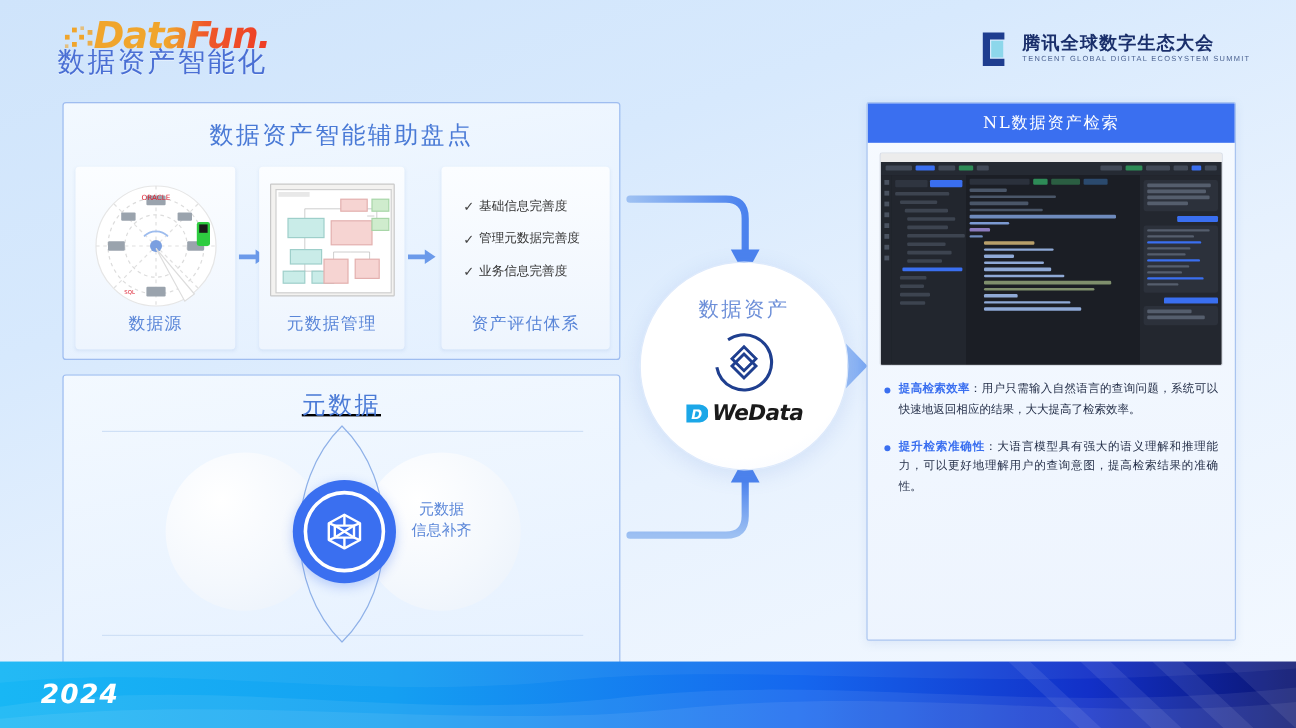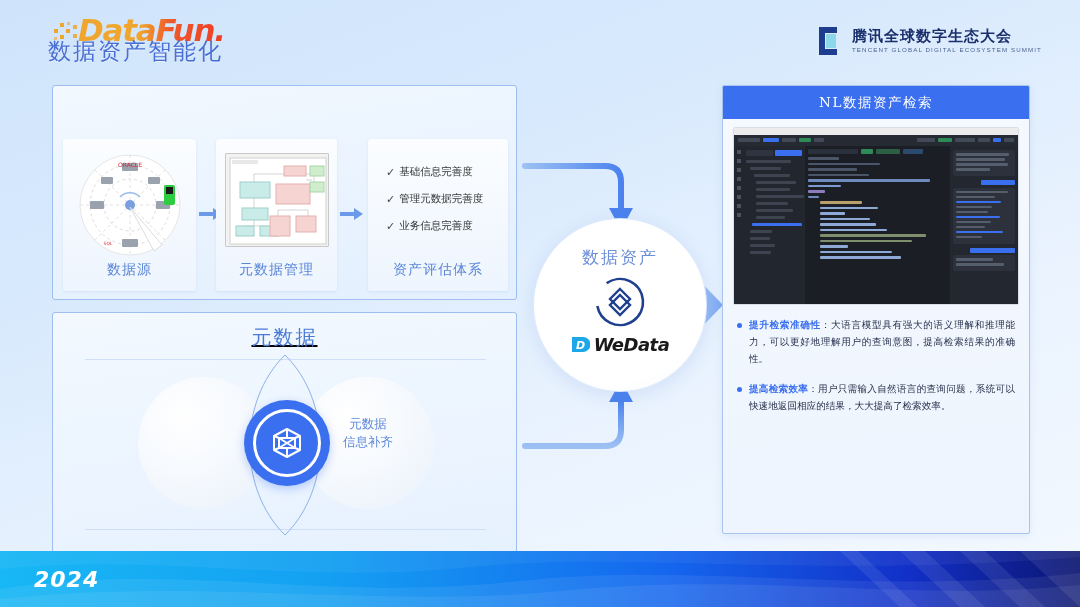--- a/index.html
+++ b/index.html
@@ -247,20 +247,21 @@
     <path d="M2 1 L20 1 L20 7 L8 7 L8 23 L20 23 L20 29 L2 29 Z" fill="#1e3d8f"></path>
     <path d="M9 8 L19 8 L19 22 L9 22 Z" fill="#7fd3e8" opacity=".85"></path>
   </svg>
   <div class="tl-text">
     <div class="tl-cn">腾讯全球数字生态大会</div>
     <div class="tl-en">TENCENT GLOBAL DIGITAL ECOSYSTEM SUMMIT</div>
   </div>
 </div>
 
 <div class="panel" id="panel-top">
+  <div class="panel-title">数据资产智能辅助盘点</div>
 
   <div class="flow-row">
 
     <div class="flow-card" id="card-src">
       <svg class="radial" width="112" height="112" viewBox="0 0 112 112">
         <circle cx="56" cy="56" r="50" fill="#ffffff"></circle>
         <circle cx="56" cy="56" r="50" fill="none" stroke="#e6e6e6" stroke-width="1"></circle>
         <circle cx="56" cy="56" r="40" fill="none" stroke="#dcdcdc" stroke-width="1" stroke-dasharray="3 3"></circle>
         <circle cx="56" cy="56" r="26" fill="none" stroke="#dcdcdc" stroke-width="1" stroke-dasharray="3 3"></circle>
         <g stroke="#e0e0e0" stroke-width="1" stroke-dasharray="3 3">
@@ -531,25 +532,25 @@
               <div class="cb-line" style="width:86%"></div>
           </div>
         </div>
       </div>
     </div>
   </div>
 
   <div class="bullets">
     <div class="bullet">
       <div class="bullet-dot"></div>
-      <div class="bullet-text"><b>提升检索准确性</b><span>：大语言模型具有强大的语义理解和推理能力，可以更好地理解用户的查询意图，提高检索结果的准确性。</span></div>
+      <div class="bullet-text"><b>提高检索效率</b><span>：用户只需输入自然语言的查询问题，系统可以快速地返回相应的结果，大大提高了检索效率。</span></div>
     </div>
     <div class="bullet">
       <div class="bullet-dot"></div>
-      <div class="bullet-text"><b>提高检索效率</b><span>：用户只需输入自然语言的查询问题，系统可以快速地返回相应的结果，大大提高了检索效率。</span></div>
+      <div class="bullet-text"><b>提升检索准确性</b><span>：大语言模型具有强大的语义理解和推理能力，可以更好地理解用户的查询意图，提高检索结果的准确性。</span></div>
     </div>
   </div>
 </div>
 
 <div class="footer">
   <svg width="1080" height="56" viewBox="0 0 1080 56" preserveAspectRatio="none">
     <defs>
       <linearGradient id="fg" x1="0" y1="0" x2="1" y2="0">
         <stop offset="0" stop-color="#18b7f5"></stop>
         <stop offset="0.30" stop-color="#14a0f2"></stop>

